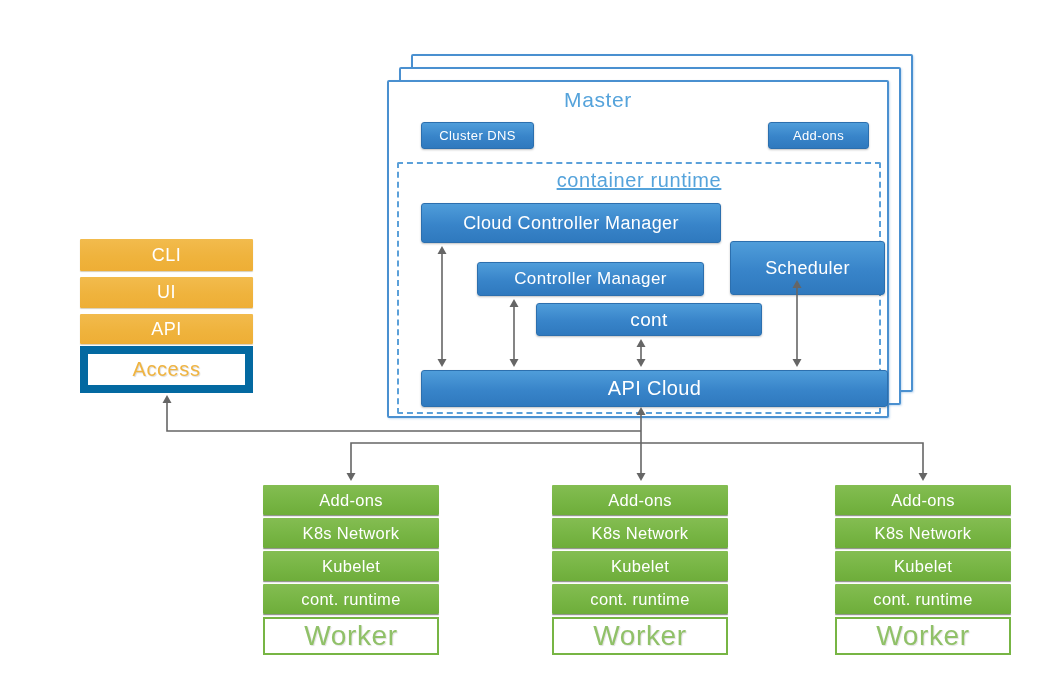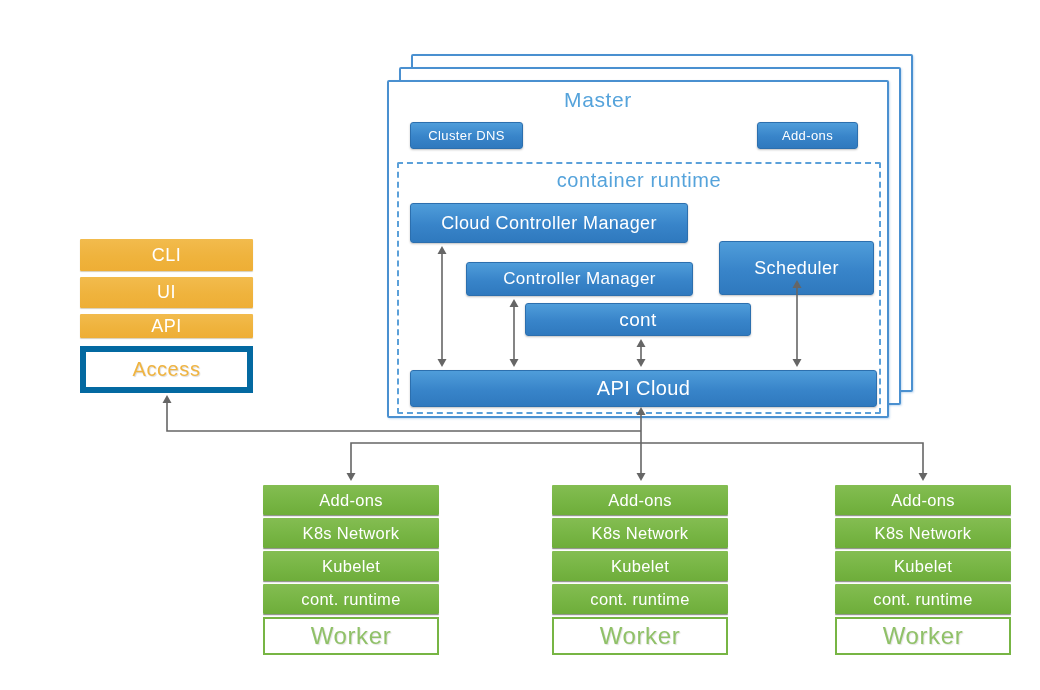--- a/index.html
+++ b/index.html
@@ -16,20 +16,21 @@
   .bluebox {
     position: absolute;
     background: linear-gradient(180deg, #4f9dda 0%, #3884c9 55%, #2f79be 100%);
     border: 1px solid #2c6fae;
     border-radius: 3px;
     color: #ffffff;
     display: flex; align-items: center; justify-content: center;
     letter-spacing: .4px;
     box-shadow: 0 1px 2px rgba(50,50,50,.30);
     white-space: nowrap;
+    margin-left: 11px;
   }
   
   .layer {
     position: absolute;
     width: 502px; height: 338px;
     background: #ffffff;
     border: 2px solid #4a90d0;
     border-radius: 2px;
     box-shadow: 1px 1px 2px rgba(74,144,208,.30);
   }
@@ -54,21 +55,21 @@
     color: #ffffff;
     display: flex; align-items: center; justify-content: center;
     font-size: 18px; letter-spacing: .5px;
     box-shadow: 0 1px 1px rgba(120,90,20,.30);
     border-radius: 1px;
   }
   .access-box {
     position: absolute;
     left: 0; width: 173px;
     background: #ffffff;
-    border: 6px solid #0369a1;
+    border: 8px solid #0369a1;
     color: #f0b440;
     display: flex; align-items: center; justify-content: center;
     font-size: 20px; letter-spacing: .6px;
     text-shadow: 1px 1px 1px rgba(0,0,0,.15);
   }
   
   .worker { position: absolute; top: 485px; width: 176px; height: 170px; }
   .green-row {
     position: absolute;
     left: 0; width: 176px; height: 30px;
@@ -80,55 +81,55 @@
     border-radius: 1px;
     white-space: nowrap;
   }
   .worker-title-box {
     position: absolute;
     left: 0; top: 132px; width: 176px; height: 38px;
     background: #ffffff;
     border: 2px solid #77b544;
     color: #90c168;
     display: flex; align-items: center; justify-content: center;
-    font-size: 24px; letter-spacing: .6px;
+    font-size: 28px; letter-spacing: .6px;
     text-shadow: 1px 1px 1px rgba(0,0,0,.12);
   }
   
   .connectors {
     position: absolute; inset: 0;
     width: 1040px; height: 690px;
     pointer-events: none;
   }
 </style>
 </head>
 <body>
 
 <div class="stage">
 
   <div style="position:absolute; left:80px; top:239px; width:173px; height:154px;">
     <div class="orange-row" style="top:0; height:32px;">CLI</div>
     <div class="orange-row" style="top:38px; height:31px;">UI</div>
-    <div class="orange-row" style="top:75px; height:24px;">API</div>
+    <div class="orange-row" style="top:75px; height:30px;">API</div>
     <div class="access-box" style="top:107px; height:47px;">Access</div>
   </div>
 
   <div class="layer" style="left:411px; top:54px;"></div>
   <div class="layer" style="left:399px; top:67px;"></div>
   <div class="layer" style="left:387px; top:80px;"></div>
 
   <div class="blue-title" style="left:387px; top:88px; width:422px; font-size:21px;">Master</div>
 
   <div class="bluebox" style="left:410px; top:122px; width:113px; height:27px; font-size:13px;">Cluster DNS</div>
   <div class="bluebox" style="left:757px; top:122px; width:101px; height:27px; font-size:13px;">Add-ons</div>
 
   <div class="dashed-region"></div>
-  <div class="blue-title" style="left:397px; top:169px; width:484px; font-size:20px;">container runtime</div>
+  <div class="blue-title" style="left:397px; top:169px; width:484px; font-size:20px;text-decoration:underline;">container runtime</div>
 
-  <div class="bluebox" style="left:410px; top:203px; width:278px; height:40px; font-size:18px;">Cloud Controller Manager</div>
+  <div class="bluebox" style="left:410px; top:203px; width:300px; height:40px; font-size:18px;">Cloud Controller Manager</div>
   <div class="bluebox" style="left:466px; top:262px; width:227px; height:34px; font-size:17px;">Controller Manager</div>
   <div class="bluebox" style="left:719px; top:241px; width:155px; height:54px; font-size:18px;">Scheduler</div>
   <div class="bluebox" style="left:525px; top:303px; width:226px; height:33px; font-size:19px;">cont</div>
   <div class="bluebox" style="left:410px; top:370px; width:467px; height:37px; font-size:20px;">API Cloud</div>
 
   <div class="worker" style="left:263px;">
     <div class="green-row" style="top:0;">Add-ons</div>
     <div class="green-row" style="top:33px;">K8s Network</div>
     <div class="green-row" style="top:66px;">Kubelet</div>
     <div class="green-row" style="top:99px;">cont. runtime</div>

